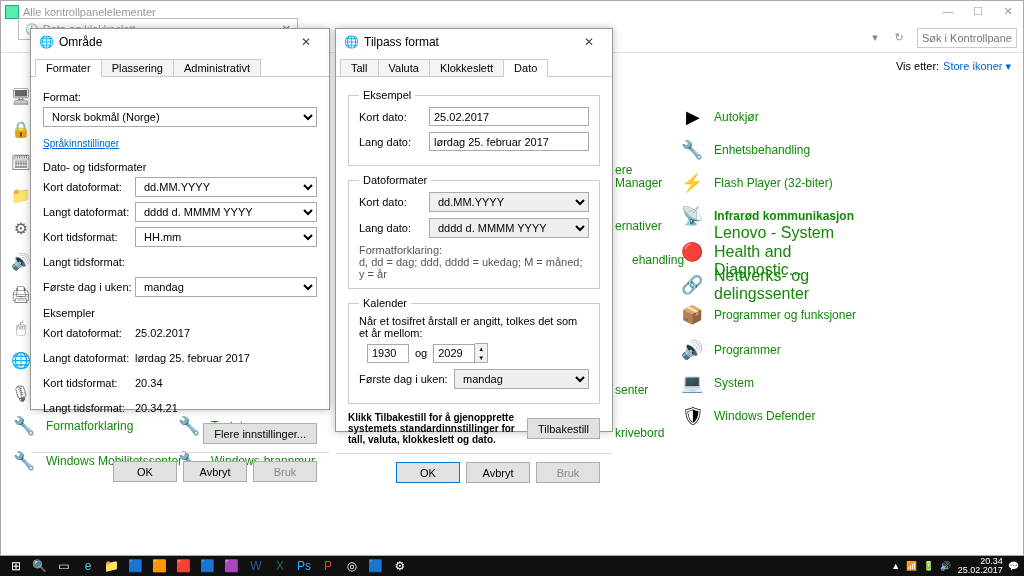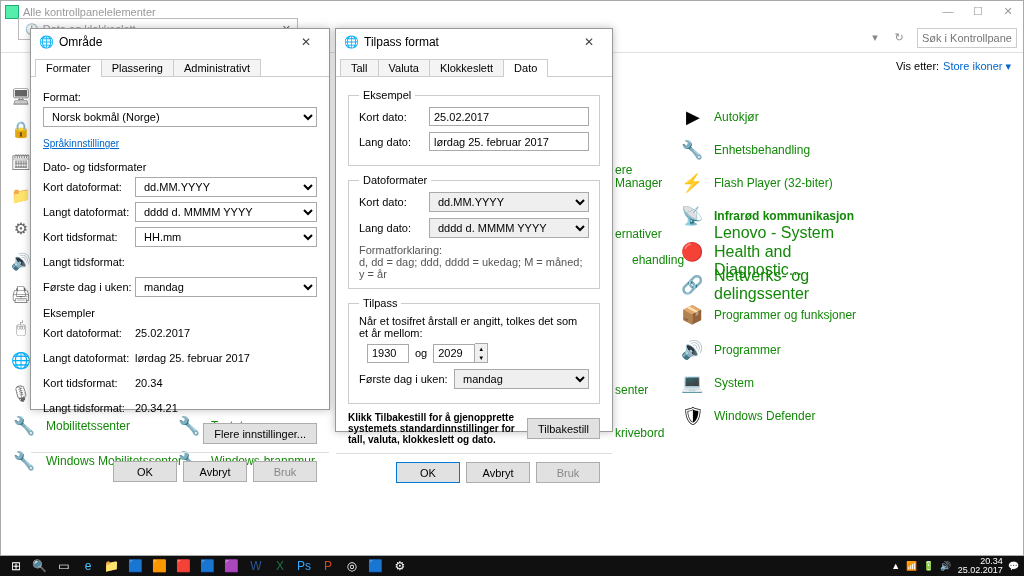--- a/index.html
+++ b/index.html
@@ -156,37 +156,37 @@
       <div class="txt" style="max-width: 160px;">Windows Defender</div>
     </div>
   </div>
 <div id="cp-mid">
     <div class="cp-item" style="left: 615px; top: 155px;">
       <div class="txt">ere</div>
     </div>
     <div class="cp-item" style="left: 615px; top: 168px;">
       <div class="txt">Manager</div>
     </div>
-    <div class="cp-item" style="left: 615px; top: 211px; align-items: flex-end;">
+    <div class="cp-item" style="left: 615px; top: 211px;">
       <div class="txt">ernativer</div>
     </div>
     <div class="cp-item" style="left: 632px; top: 245px;">
       <div class="txt">ehandling</div>
     </div>
     <div class="cp-item" style="left: 615px; top: 375px;">
       <div class="txt">senter</div>
     </div>
     <div class="cp-item" style="left: 615px; top: 418px;">
       <div class="txt">krivebord</div>
     </div>
   </div>
 <div id="cp-bottom">
     <div class="cp-item" style="left: 40px; top: 411px;">
       <div class="iconbox" style="margin-left: -28px;">🔧</div>
-      <div class="txt">Mobilitetssenter</div>
+      <div class="txt">Formatforklaring</div>
     </div>
     <div class="cp-item" style="left: 205px; top: 411px;">
       <div class="iconbox" style="margin-left: -28px;">🔧</div>
       <div class="txt">Tastatur</div>
     </div>
     <div class="cp-item" style="left: 40px; top: 446px;">
       <div class="iconbox" style="margin-left: -28px;">🔧</div>
       <div class="txt">Windows Mobilitetssenter</div>
     </div>
     <div class="cp-item" style="left: 205px; top: 446px;">
@@ -296,21 +296,21 @@
           <select><option>dd.MM.YYYY</option></select>
         </div>
       <div class="fieldbox">
           <span class="lbl">Lang dato:</span>
           <select><option>dddd d. MMMM YYYY</option></select>
         </div>
       <div class="faded-text" style="margin-top:2px;">Formatforklaring:</div>
       <div class="faded-text">d, dd = dag;  ddd, dddd = ukedag;  M = måned;  y = år</div>
     </fieldset>
     <fieldset>
-      <legend>Tilpass</legend>
+      <legend>Kalender</legend>
       <div style="margin-bottom:4px;">Når et tosifret årstall er angitt, tolkes det som et år mellom:</div>
       <div style="display:flex;align-items:center;gap:6px;margin-bottom:6px;padding-left:8px;">
         <input class="num-spin" readonly="" value="1930" style="">
         <span>og</span>
         <span class="spin-wrap">
           <input class="num-spin" value="2029" style="">
           <span class="arrows">
               <span>▲</span>
               <span>▼</span>
             </span>

